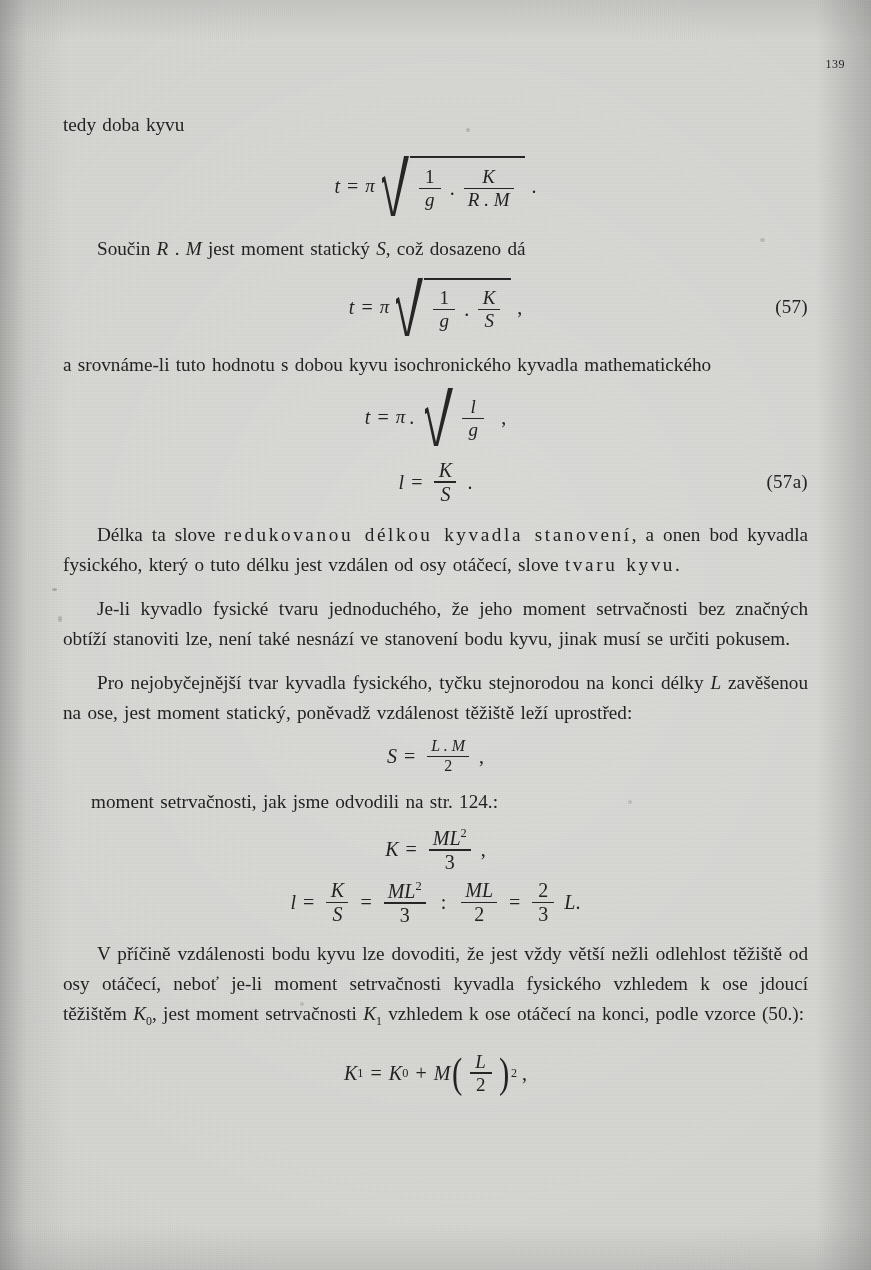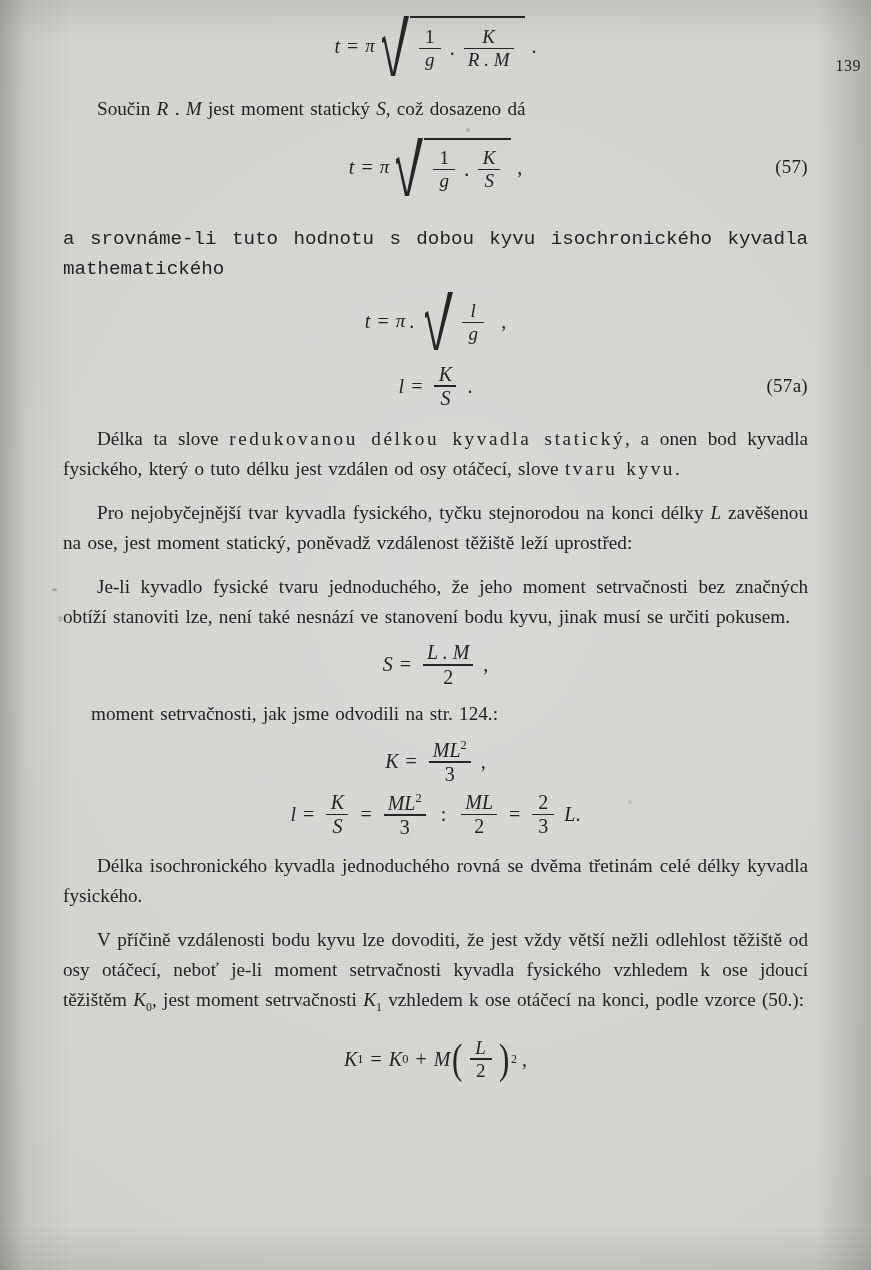--- a/index.html
+++ b/index.html
@@ -51,23 +51,23 @@
     position: absolute;
     left: 63px;
     top: 0;
     width: 745px;
     height: 100%;
     z-index: 4;
   }
 
   .folio {
     position: absolute;
-    right: 10px;
+    right: 26px;
     top: 57px;
-    font-size: 16px;
+    font-size: 12px;
     letter-spacing: .5px;
     z-index: 5;
   }
 
   p.para {
     margin: 0;
     font-size: 19.2px;
     line-height: 30px;
     text-align: justify;
     text-justify: inter-word;
@@ -175,20 +175,21 @@
   <div class="blotch" style="left:58px; top:616px; width:4px; height:6px; background:rgba(100,100,98,.33);"></div>
   <div class="blotch" style="left:466px; top:128px; width:4px; height:4px; background:rgba(95,95,93,.30);"></div>
   <div class="blotch" style="left:760px; top:238px; width:5px; height:4px; background:rgba(95,95,93,.26);"></div>
   <div class="blotch" style="left:300px; top:1002px; width:4px; height:4px; background:rgba(95,95,93,.26);"></div>
   <div class="blotch" style="left:628px; top:800px; width:4px; height:4px; background:rgba(95,95,93,.24);"></div>
 
   <div class="folio">139</div>
 
   <div class="content">
 
+    <p class="para" style="margin-top:110px;">tedy doba kyvu</p>
 
     <div class="math" style="margin-top:16px;">
       <div class="eqrow">
         <span class="var">t</span>
         <span class="op">=</span>
         <span class="var" style="font-size:19px;">π</span>
         <span class="rad bar">
           <span class="sign">
             <svg width="30" height="60" viewBox="0 0 30 60" aria-hidden="true">
               <path d="M2 22 L5 20 L13 56 L24 0 L29 0 L15 60 L11 60 L4 26 L2 27 Z" fill="#262626"></path>
@@ -237,21 +238,21 @@
               <span class="bar"></span>
               <span class="den var">S</span>
             </span>
           </span>
         </span>
         <span class="comma">,</span>
       </div>
       <span class="tag">(57)</span>
     </div>
 
-    <p class="para" style="margin-top:28px;font-family:Liberation Mono, monospace;">a srovnáme-li tuto hodnotu s dobou kyvu isochronického kyvadla mathematického</p>
+    <p class="para" style="margin-top:14px;">a srovnáme-li tuto hodnotu s dobou kyvu isochronického kyvadla mathematického</p>
 
     <div class="math" style="margin-top:8px;">
       <div class="eqrow">
         <span class="var">t</span>
         <span class="op">=</span>
         <span class="var" style="font-size:19px;">π</span>
         <span class="opn">.</span>
         <span class="rad">
           <span class="sign">
             <svg width="30" height="58" viewBox="0 0 30 58" aria-hidden="true">
@@ -278,31 +279,31 @@
         <span class="frac" style="font-size:20px;">
           <span class="num var">K</span>
           <span class="bar"></span>
           <span class="den var">S</span>
         </span>
         <span class="period">.</span>
       </div>
       <span class="tag">(57a)</span>
     </div>
 
-    <p class="para indent" style="margin-top:16px;"><span>Délka ta slove </span><span class="sp">redukovanou délkou kyvadla statický</span><span>, a onen bod kyvadla fysického, který o tuto délku jest vzdálen od osy otáčecí, slove </span><span class="sp">tvaru kyvu</span><span>.</span></p>
+    <p class="para indent" style="margin-top:16px;"><span>Délka ta slove </span><span class="sp">redukovanou délkou kyvadla stanovení</span><span>, a onen bod kyvadla fysického, který o tuto délku jest vzdálen od osy otáčecí, slove </span><span class="sp">tvaru kyvu</span><span>.</span></p>
+
+    <p class="para indent" style="margin-top:14px;">Je-li kyvadlo fysické tvaru jednoduchého, že jeho moment setrvačnosti bez značných obtíží stanoviti lze, není také nesnází ve stanovení bodu kyvu, jinak musí se určiti pokusem.</p>
 
     <p class="para indent" style="margin-top:14px;"><span>Pro nejobyčejnější tvar kyvadla fysického, tyčku stejnorodou na konci délky </span><span class="var">L</span><span> zavěšenou na ose, jest moment statický, poněvadž vzdálenost těžiště leží uprostřed:</span></p>
 
-    <p class="para indent" style="margin-top:14px;">Je-li kyvadlo fysické tvaru jednoduchého, že jeho moment setrvačnosti bez značných obtíží stanoviti lze, není také nesnází ve stanovení bodu kyvu, jinak musí se určiti pokusem.</p>
-
     <div class="math" style="margin-top:10px;">
       <div class="eqrow">
         <span class="var">S</span>
         <span class="op">=</span>
-        <span class="frac" style="font-size:20px;">
+        <span class="frac" style="font-size:16px;">
           <span class="num var">L . M</span>
           <span class="bar"></span>
           <span class="den">2</span>
         </span>
         <span class="comma">,</span>
       </div>
     </div>
 
     <p class="para" style="margin-top:12px;margin-left:28px;">moment setrvačnosti, jak jsme odvodili na str. 124.:</p>
 
@@ -345,21 +346,20 @@
         <span class="frac" style="font-size:20px;">
           <span class="num">2</span>
           <span class="bar"></span>
           <span class="den">3</span>
         </span>
         <span class="var" style="padding-left:5px;">L</span>
         <span>.</span>
       </div>
     </div>
 
-    <p class="para indent" style="margin-top:14px;">Délka isochronického kyvadla jednoduchého rovná se dvěma třetinám celé délky kyvadla fysického.</p>
 
     <p class="para indent" style="margin-top:14px;"><span>V příčině vzdálenosti bodu kyvu lze dovoditi, že jest vždy větší nežli odlehlost těžiště od osy otáčecí, neboť je-li moment setrvačnosti kyvadla fysického vzhledem k ose jdoucí těžištěm </span><span class="var">K</span><sub class="sb">0</sub><span>, jest moment setrvačnosti </span><span class="var">K</span><sub class="sb">1</sub><span> vzhledem k ose otáčecí na konci, podle vzorce (50.):</span></p>
 
     <div class="math" style="margin-top:16px;">
       <div class="eqrow">
         <span class="var">K</span>
           <sub class="sb">1</sub>
         <span class="op">=</span>
         <span class="var">K</span>
           <sub class="sb">0</sub>

